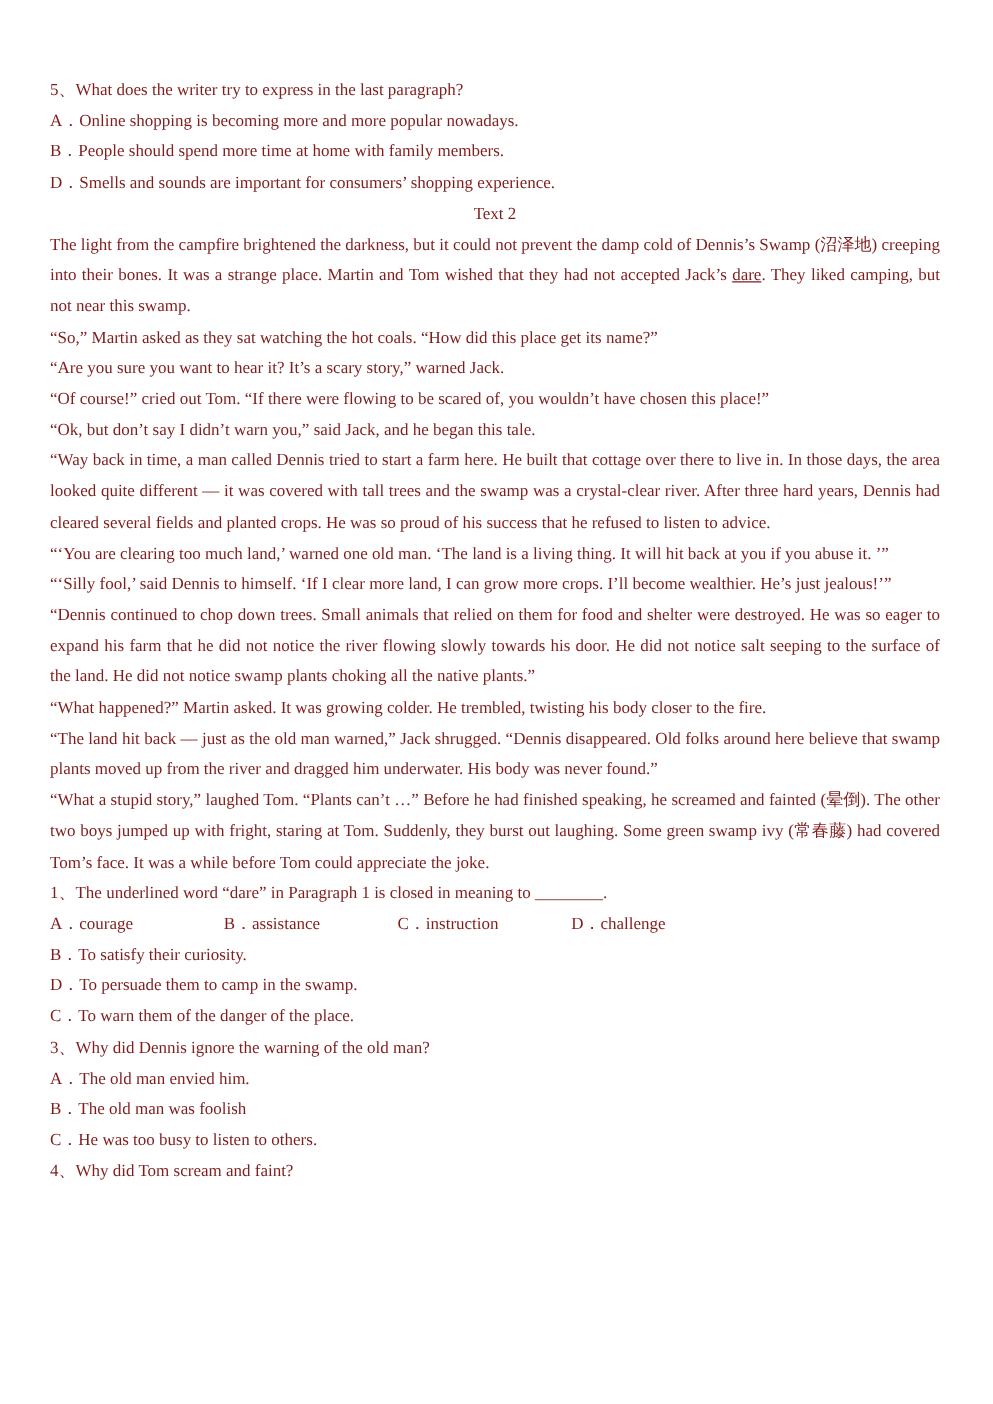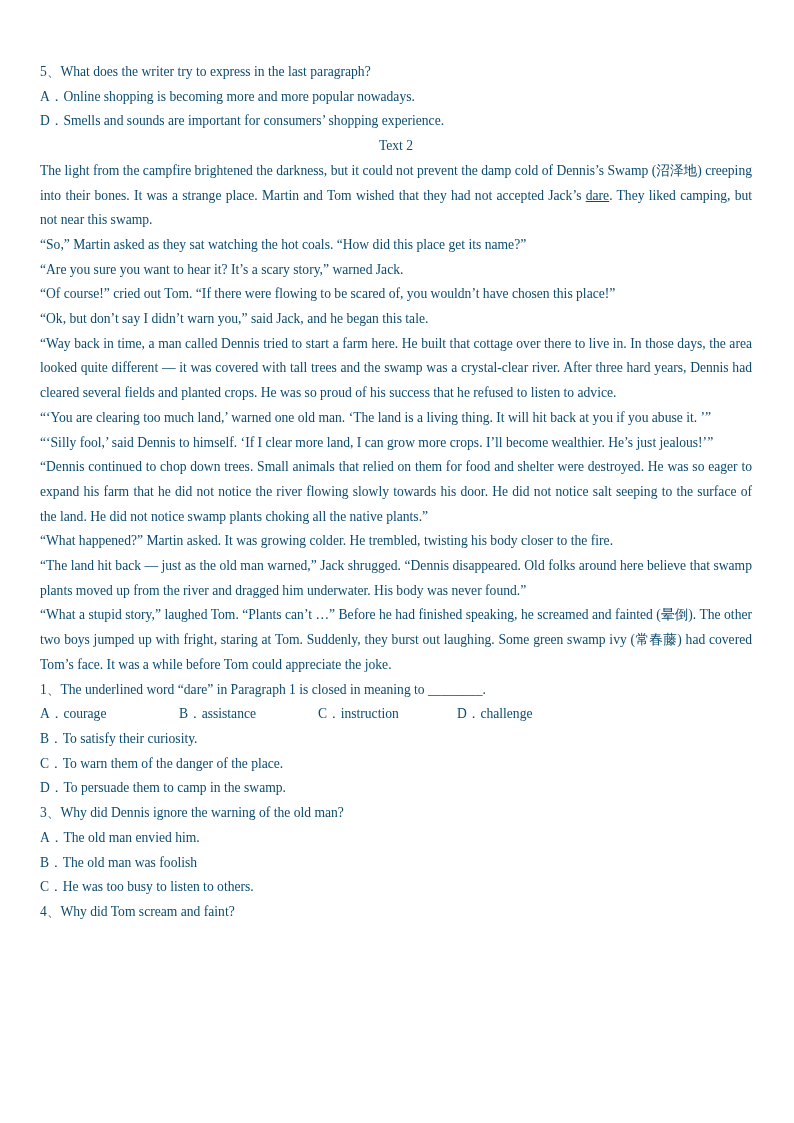--- a/index.html
+++ b/index.html
@@ -6,39 +6,40 @@
   .page {
     position: relative;
     width: 794px;
     height: 1123px;
     box-sizing: border-box;
     background: #ffffff;
     padding: 60px 42px 20px 40px;
     font-family: "Liberation Serif", "DejaVu Serif", serif;
     font-size: 13.6px;
     line-height: 24.7px;
-    color: #0c4a6e;
+    color: #7f1d1d;
     overflow: hidden;
   }
   p { margin: 0; }
   .heading { text-align: center; }
   .passage p { text-align: justify; }
   .underline { text-decoration: underline; }
   .inline-options span { display: inline-block; width: 139px; }
   .inline-options span:last-child { width: auto; }
 </style>
 </head>
 <body>
 
 <div class="page">
 
   <div class="question-block">
     <p>5、What does the writer try to express in the last paragraph?</p>
     <div id="top-options">
         <p class="option">A．Online shopping is becoming more and more popular nowadays.</p>
+        <p class="option">B．People should spend more time at home with family members.</p>
         <p class="option">D．Smells and sounds are important for consumers’ shopping experience.</p>
       </div>
   </div>
 
   <p class="heading">Text 2</p>
 
   <div class="passage" id="passage">
       <p><span>The light from the campfire brightened the darkness, but it could not prevent the damp cold of Dennis’s Swamp (沼泽地) creeping into their bones. It was a strange place. Martin and Tom wished that they had not accepted Jack’s </span><span class="underline">dare</span><span>. They liked camping, but not near this swamp.</span></p>
       <p><span>“So,” Martin asked as they sat watching the hot coals. “How did this place get its name?”</span></p>
       <p><span>“Are you sure you want to hear it? It’s a scary story,” warned Jack.</span></p>
@@ -53,22 +54,22 @@
       <p><span>“What a stupid story,” laughed Tom. “Plants can’t …” Before he had finished speaking, he screamed and fainted (晕倒). The other two boys jumped up with fright, staring at Tom. Suddenly, they burst out laughing. Some green swamp ivy (常春藤) had covered Tom’s face. It was a while before Tom could appreciate the joke.</span></p>
     </div>
 
   <div id="questions">
       <div>
         <p>1、The underlined word “dare” in Paragraph 1 is closed in meaning to ________.</p>
         <p class="inline-options"><span>A．courage</span><span>B．assistance</span><span>C．instruction</span><span>D．challenge</span></p>
       </div>
       <div>
         <p class="option">B．To satisfy their curiosity.</p>
+        <p class="option">D．To persuade them to camp in the swamp.</p>
         <p class="option">C．To warn them of the danger of the place.</p>
-        <p class="option">D．To persuade them to camp in the swamp.</p>
       </div>
       <div>
         <p>3、Why did Dennis ignore the warning of the old man?</p>
         <p class="option">A．The old man envied him.</p>
         <p class="option">B．The old man was foolish</p>
         <p class="option">C．He was too busy to listen to others.</p>
       </div>
       <div>
         <p>4、Why did Tom scream and faint?</p>
       </div>

